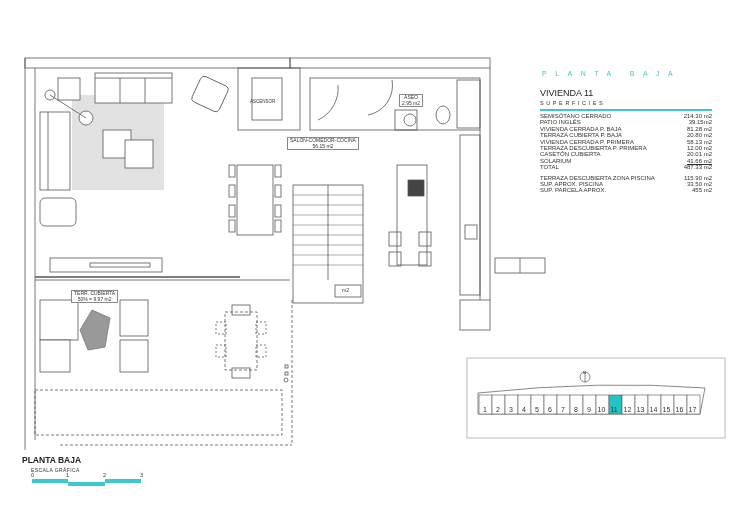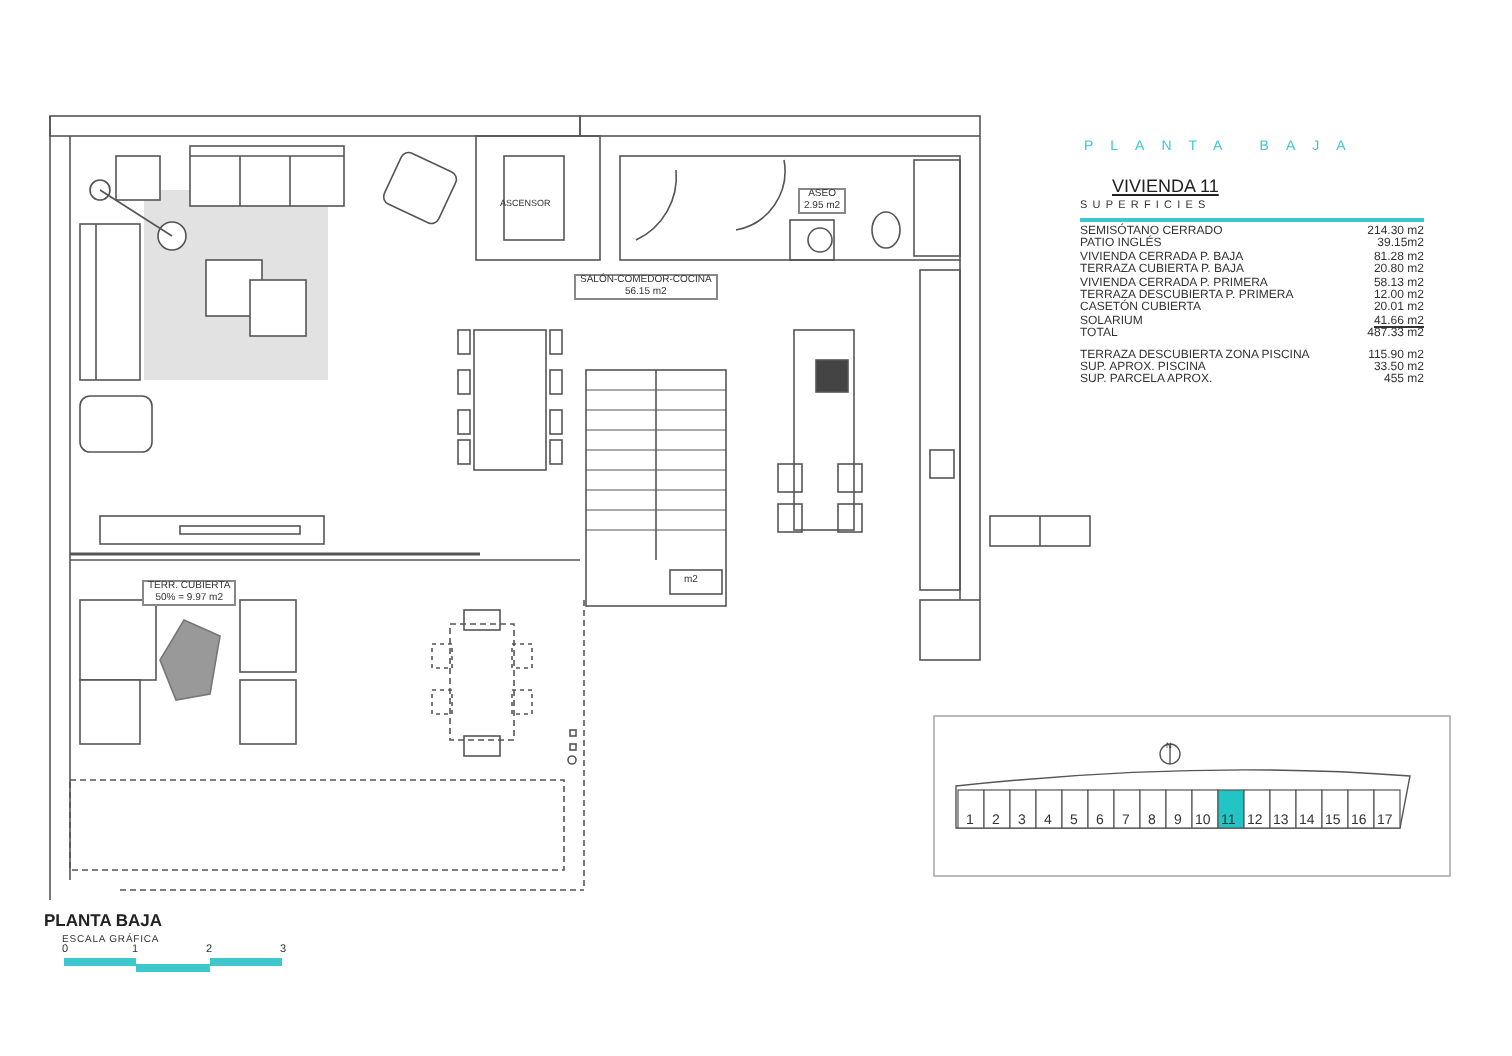--- a/index.html
+++ b/index.html
@@ -1,20 +1,20 @@
 <!DOCTYPE html>
 <html><head>
 <meta charset="utf-8">
 <style>
   html, body { margin:0; padding:0; background:#fff; }
   body { width:756px; height:528px; position:relative; overflow:hidden; font-family:"Liberation Sans", sans-serif; color:#333; }
   #plan { position:absolute; left:0; top:0; width:756px; height:528px; }
   .panel { position:absolute; left:540px; top:70px; width:200px; font-size:6px; }
   .planta-title { color:#3cc8cc; letter-spacing:8.5px; font-size:7px; margin:0 0 11px 2px; }
-  .viv { font-size:9px; color:#222; margin-left:16px;text-decoration:underline; }
+  .viv { font-size:9px; color:#222; margin-left:0; }
   .sup { font-size:5.5px; letter-spacing:2.6px; color:#333; margin-top:2px; }
   .bar { height:2px; background:#3cc8cc; width:172px; margin:3px 0 2px 0; }
   .row { display:flex; justify-content:space-between; width:172px; line-height:6.4px; font-size:6px; color:#333; }
   .gap { height:4px; }
   .u { text-decoration:underline; }
   .lbl { position:absolute; font-size:5px; color:#333; text-align:center; border:1px solid #888; background:#fff; line-height:5.5px; padding:0 2px; }
   .bottom-title { position:absolute; left:22px; top:455px; font-size:8.5px; font-weight:bold; color:#222; }
   .escala { position:absolute; left:31px; top:467px; font-size:5px; color:#333; letter-spacing:0.4px; }
   .tick { position:absolute; top:472px; font-size:5.5px; color:#333; }
   .lot-num { font-size:7px; fill:#333; font-family:"Liberation Sans", sans-serif; }

